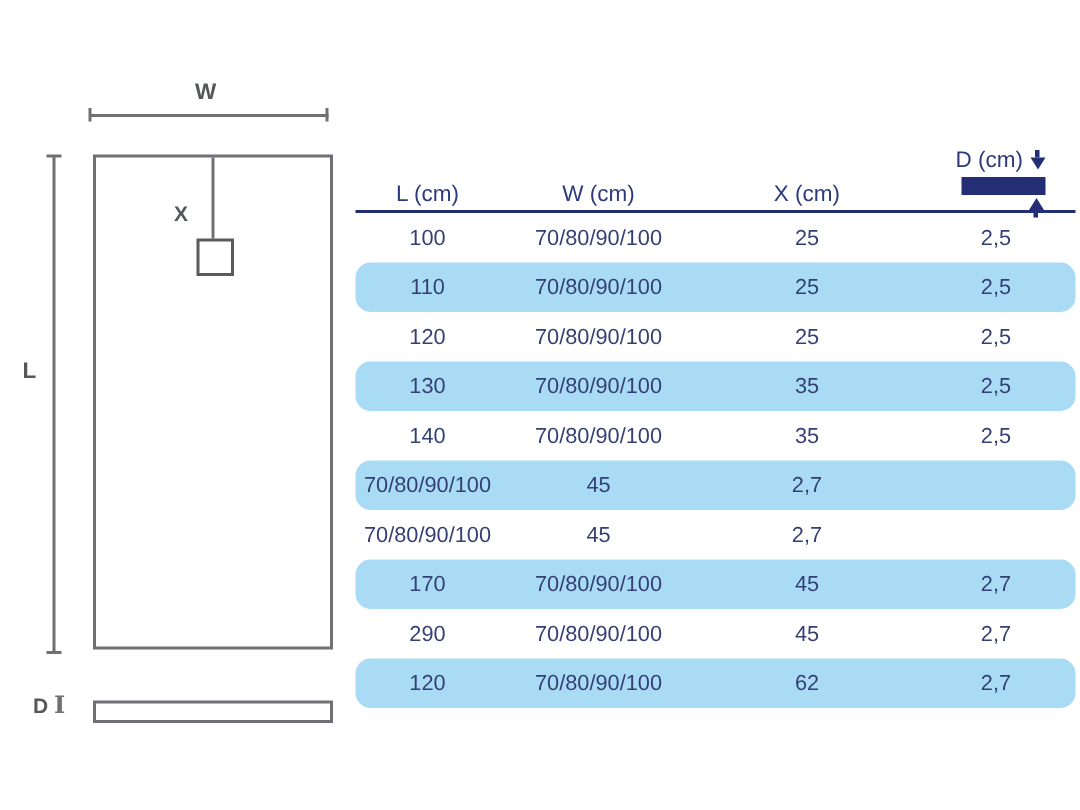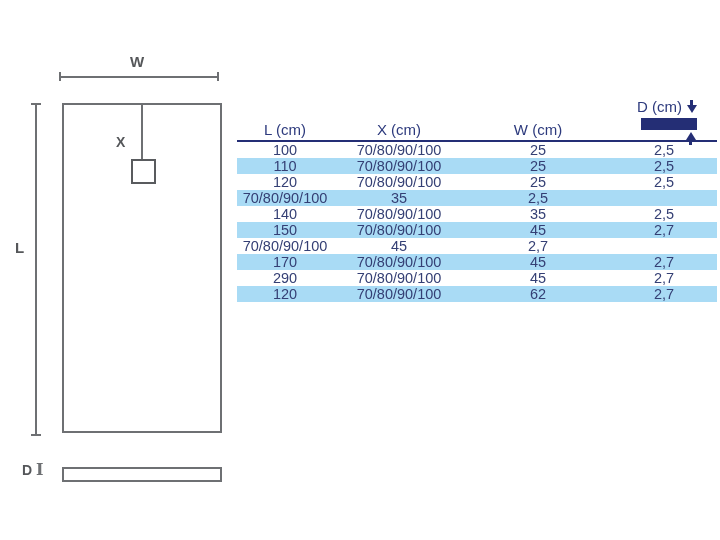--- a/index.html
+++ b/index.html
@@ -50,22 +50,22 @@
   .d-block{display:flex;flex-direction:column;align-items:flex-end;margin-top:10px;}
   .d-line1{display:flex;align-items:center;gap:4px;color:var(--header-text);font-size:15px;}
   .d-bar{width:56px;height:12px;background:var(--navy);margin-top:3px;}
   .d-uparrow{margin-top:2px;margin-right:1px;}
 
   .arrow{display:flex;flex-direction:column;align-items:center;width:11px;}
   .arrow .stem{width:2.5px;height:5px;background:var(--navy);}
   .arrow .head-down{width:0;height:0;border-left:5px solid transparent;border-right:5px solid transparent;border-top:8px solid var(--navy);}
   .arrow .head-up{width:0;height:0;border-left:5px solid transparent;border-right:5px solid transparent;border-bottom:8px solid var(--navy);}
 
-  .tbody .trow{display:grid;grid-template-columns:96px 132px 146px 106px;height:16px;}
-  .tbody .trow.alt{background:var(--row-highlight);}
+  .tbody .trow{display:grid;grid-template-columns:96px 132px 146px 106px;height:33px;}
+  .tbody .trow.alt{background:var(--row-highlight);border-radius:10px;}
   .tcell{display:flex;align-items:center;justify-content:center;color:var(--cell-text);font-size:14.5px;}
 </style>
 </head>
 <body>
 
 <div class="stage">
 
   <div class="diagram">
     <span class="dlabel w-label">W</span>
     <div class="w-dim"></div>
@@ -84,22 +84,22 @@
     <div class="drain-square"></div>
 
     <span class="dlabel d-label">D</span>
     <span class="ibeam">I</span>
     <div class="side-rect"></div>
   </div>
 
   <div class="spec-table">
     <div class="thead">
       <div class="th">L (cm)</div>
+      <div class="th">W (cm)</div>
       <div class="th">X (cm)</div>
-      <div class="th">W (cm)</div>
       <div class="th th-d">
         <div class="d-block">
           <div class="d-line1">
             <span>D (cm)</span>
             <span class="arrow">
                 <span class="stem"></span>
                 <span class="head-down"></span>
               </span>
           </div>
           <div class="d-bar"></div>
@@ -123,32 +123,32 @@
           <div class="tcell">25</div>
           <div class="tcell">2,5</div>
         </div>
         <div class="trow">
           <div class="tcell">120</div>
           <div class="tcell">70/80/90/100</div>
           <div class="tcell">25</div>
           <div class="tcell">2,5</div>
         </div>
         <div class="trow alt">
+          <div class="tcell">130</div>
           <div class="tcell">70/80/90/100</div>
           <div class="tcell">35</div>
           <div class="tcell">2,5</div>
         </div>
         <div class="trow">
           <div class="tcell">140</div>
           <div class="tcell">70/80/90/100</div>
           <div class="tcell">35</div>
           <div class="tcell">2,5</div>
         </div>
         <div class="trow alt">
-          <div class="tcell">150</div>
           <div class="tcell">70/80/90/100</div>
           <div class="tcell">45</div>
           <div class="tcell">2,7</div>
         </div>
         <div class="trow">
           <div class="tcell">70/80/90/100</div>
           <div class="tcell">45</div>
           <div class="tcell">2,7</div>
         </div>
         <div class="trow alt">

